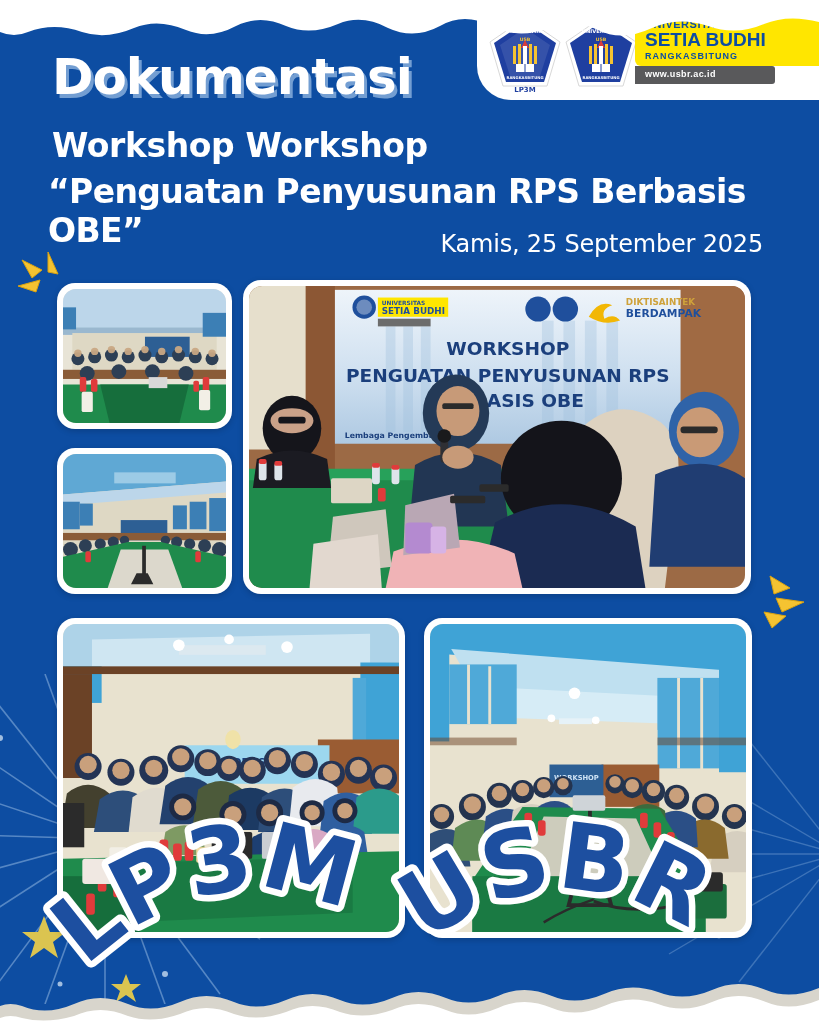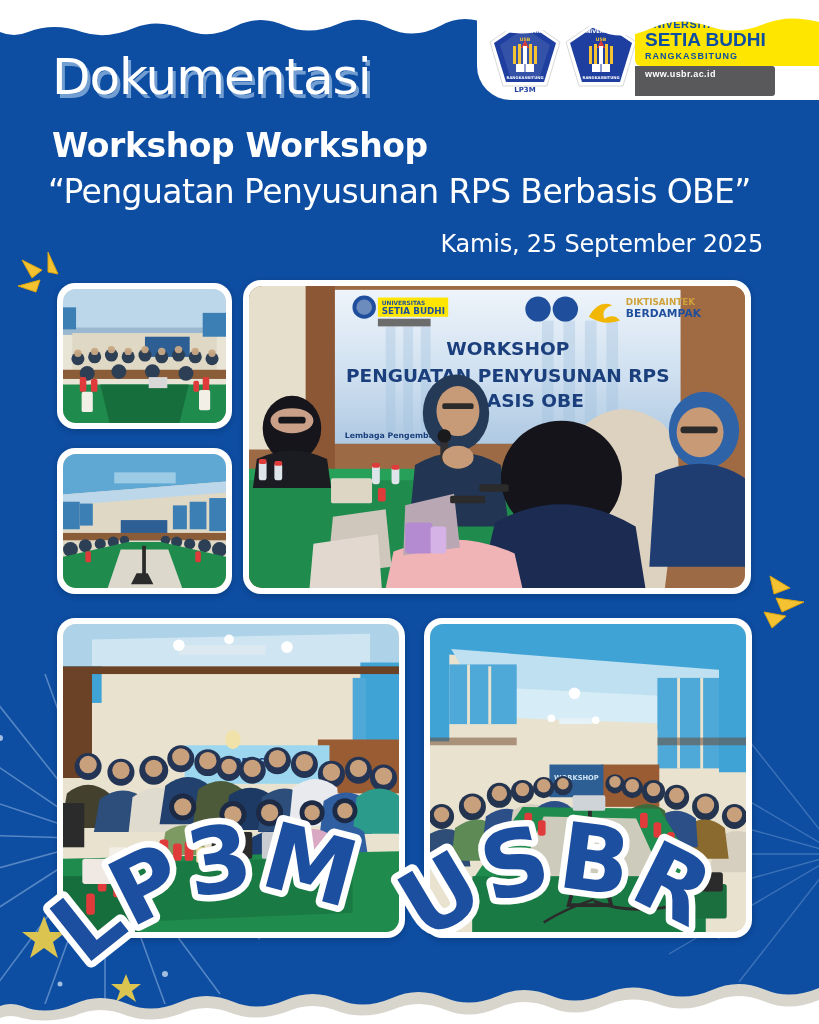--- a/index.html
+++ b/index.html
@@ -40,42 +40,42 @@
   }
   .brand-yellow .l2{
     position:absolute;left:10px;top:13px;font-size:19px;font-weight:bold;color:#0d4da2;
     letter-spacing:0px;line-height:21px;
   }
   .brand-yellow .l3{
     position:absolute;left:10px;top:35px;font-size:9px;font-weight:bold;color:#0d4da2;
     letter-spacing:1px;line-height:10px;
   }
   .brand-gray{
-    position:absolute;left:172px;top:66px;width:140px;height:30px;
+    position:absolute;left:172px;top:66px;width:140px;height:18px;
     background:#59595b;border-radius:0 3px 3px 0;
   }
   .brand-gray span{
     position:absolute;left:10px;top:3px;font-size:9px;font-weight:bold;color:#ffffff;letter-spacing:.4px;
   }
 
   
   .title-main{
     position:absolute;left:52px;top:48px;z-index:20;
-    font-size:50px;font-weight:normal;color:#ffffff;letter-spacing:-1px;
+    font-size:50px;font-weight:bold;color:#ffffff;letter-spacing:-1px;
     text-shadow:3px 4px 0 rgba(150,185,225,.75);
     font-family:"DejaVu Sans", sans-serif;
   }
   .title-sub1{
     position:absolute;left:52px;top:126px;z-index:20;
     font-size:33px;font-weight:bold;color:#ffffff;letter-spacing:-.4px;
     font-family:"DejaVu Sans", sans-serif;
   }
   .title-sub2{
     position:absolute;left:48px;top:172px;z-index:20;
-    font-size:33px;font-weight:normal;color:#ffffff;letter-spacing:-.6px;
+    font-size:33px;font-weight:bold;color:#ffffff;letter-spacing:-.6px;
     font-family:"DejaVu Sans", sans-serif;
   }
   .title-date{
     position:absolute;right:56px;top:230px;z-index:20;
     font-size:24px;font-weight:normal;color:#ffffff;letter-spacing:-.2px;
     font-family:"DejaVu Sans", sans-serif;
   }
 
   
   .frame{

